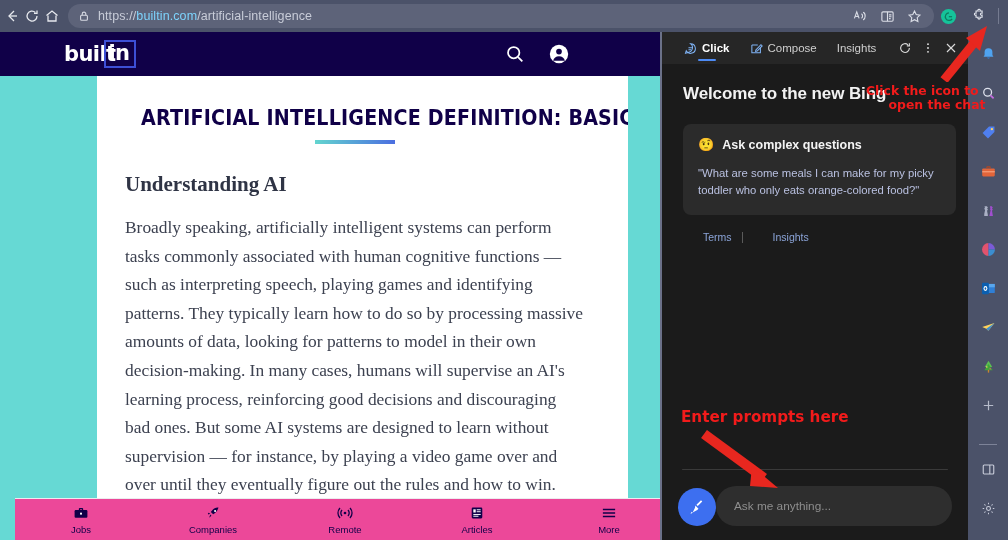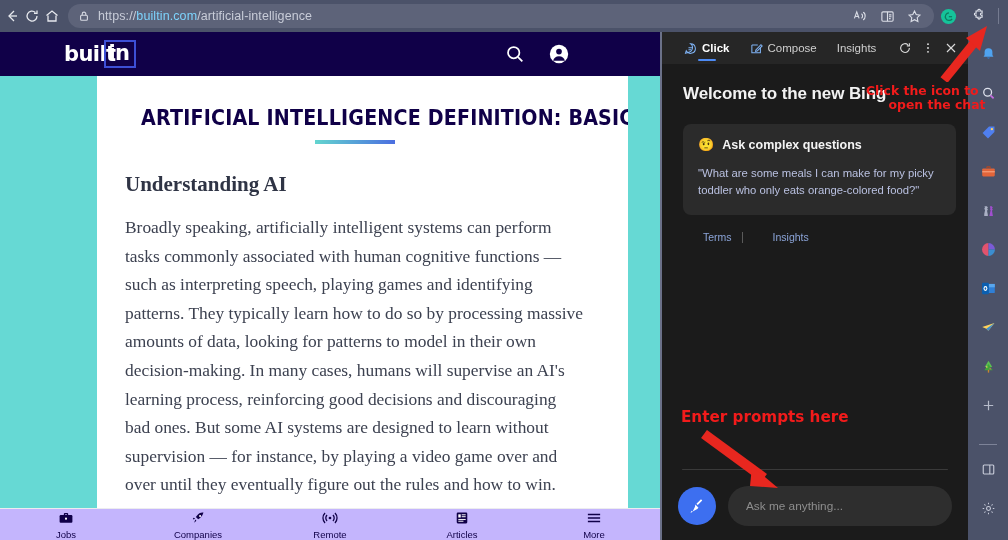--- a/index.html
+++ b/index.html
@@ -93,22 +93,22 @@
     font-family: "Liberation Serif", serif;
     font-size: 21px; font-weight: 700; color: #2f3445;
   }
   .body-copy {
     margin-top: 16px;
     font-family: "Liberation Serif", serif;
     font-size: 17.4px; line-height: 28.6px; color: #3c4150;
   }
 
   .bottom-nav {
-    position: absolute; left: 0; bottom: 0; width: 660px; height: 32px;
-    background: #c4b5fd; display: flex; align-items: center;
+    position: absolute; left: 15px; bottom: 0; width: 660px; height: 42px;
+    background: #ec4899; display: flex; align-items: center;
     border-top: 1px solid #ececef;
   }
   .bn-item {
     flex: 1 1 0; display: flex; flex-direction: column;
     align-items: center; justify-content: center; gap: 3px;
   }
   .bn-item .ico { color: #100048; display: flex; height: 17px; align-items: center; }
   .bn-item .lbl { font-size: 9.5px; color: #100048; font-weight: 400; }
 
   
@@ -161,21 +161,21 @@
     margin-top: 13px; font-size: 11.3px; line-height: 17px; color: #b9c0e0;
   }
   .legal { margin-top: 16px; display: flex; align-items: center; gap: 10px; font-size: 10.5px; }
   .legal a { color: #8ba4d8; text-decoration: none; margin-left: 20px; }
   .legal .bar { width: 1px; height: 11px; background: #5a5a5a; }
 
   .composer-wrap {
     position: absolute; left: 0; right: 0; bottom: 0; padding: 0 16px 14px 16px;
   }
   .divider { height: 1px; background: #3a3a3a; margin: 0 4px 16px 4px; border-radius: 1px; }
-  .composer { display: flex; align-items: center; gap: 12px; }
+  .composer { display: flex; align-items: flex-end; }
   .mic-btn {
     width: 38px; height: 38px; border-radius: 50%; background: #3d6ff0;
     display: flex; align-items: center; justify-content: center; flex: 0 0 38px;
   }
   .input-box {
     flex: 1 1 auto; height: 40px; background: #2e2e2e; border-radius: 20px;
     display: flex; align-items: center; padding: 0 18px;
   }
   .input-box .ph { font-size: 11.8px; color: #8e8e8e; }
 

